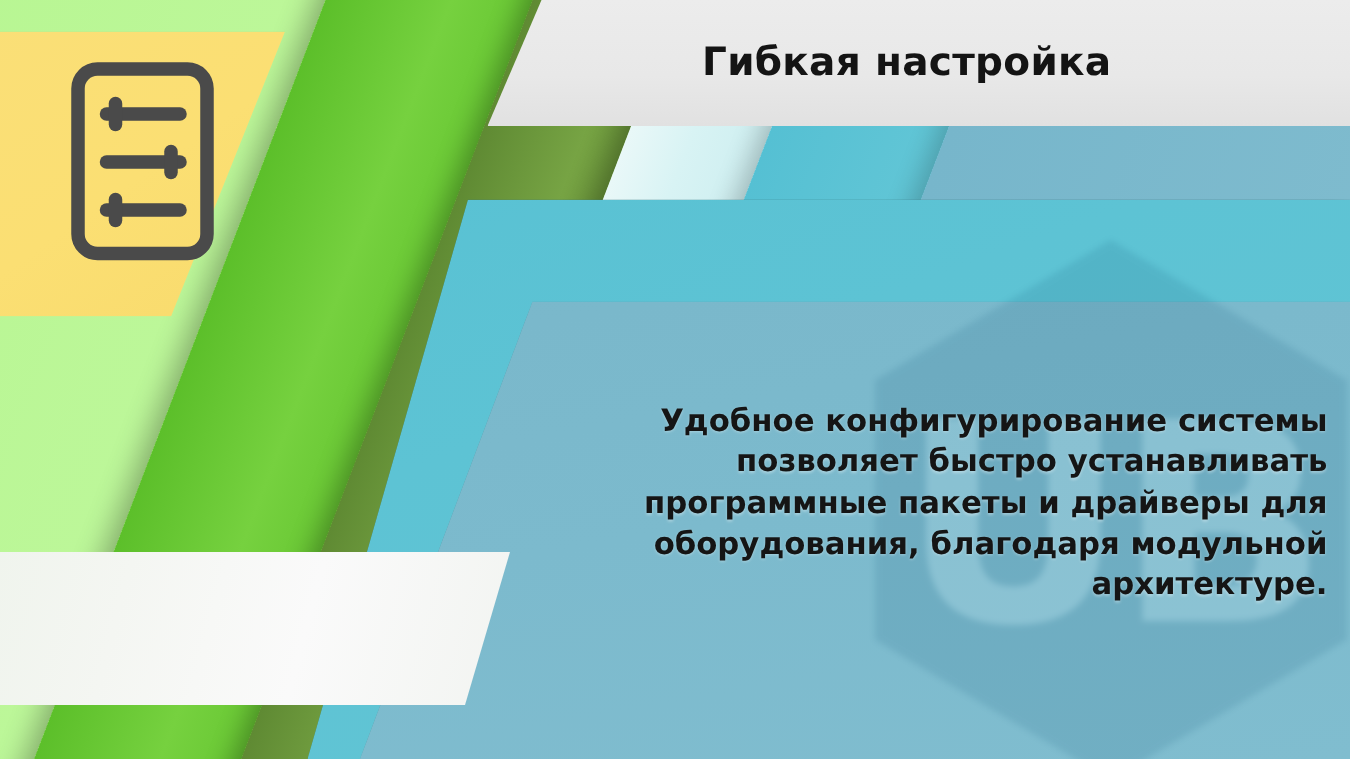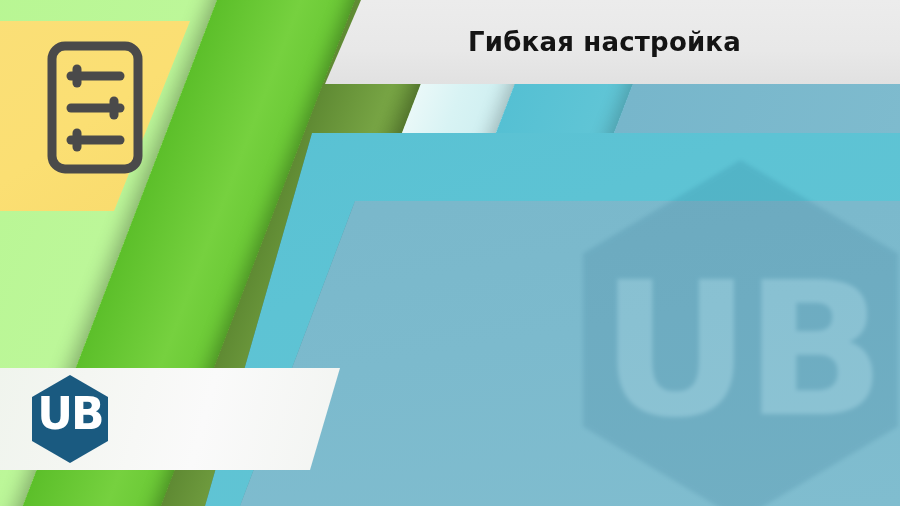--- a/index.html
+++ b/index.html
@@ -161,22 +161,19 @@
     <line x1="25" y1="68" x2="74" y2="68" stroke="#4a4a4a" stroke-width="9" stroke-linecap="round"></line>
     <line x1="68" y1="61" x2="68" y2="75" stroke="#4a4a4a" stroke-width="9" stroke-linecap="round"></line>
     <line x1="25" y1="100" x2="74" y2="100" stroke="#4a4a4a" stroke-width="9" stroke-linecap="round"></line>
     <line x1="31" y1="93" x2="31" y2="107" stroke="#4a4a4a" stroke-width="9" stroke-linecap="round"></line>
   </svg>
 
   <div class="title-banner">
     <div class="title-text">Гибкая настройка</div>
   </div>
 
+  <div class="body-text">Удобное конфигурирование системы позволяет быстро устанавливать программные пакеты и драйверы для оборудования, благодаря модульной архитектуре.</div>
 
   <div class="logo-banner"></div>
   <div class="logo-group">
-    <div class="hexlogo">
-      <div class="hex-shape"></div>
-      <div class="hex-ub">UB</div>
-    </div>
   </div>
 
 </div>
 
 </body></html>

